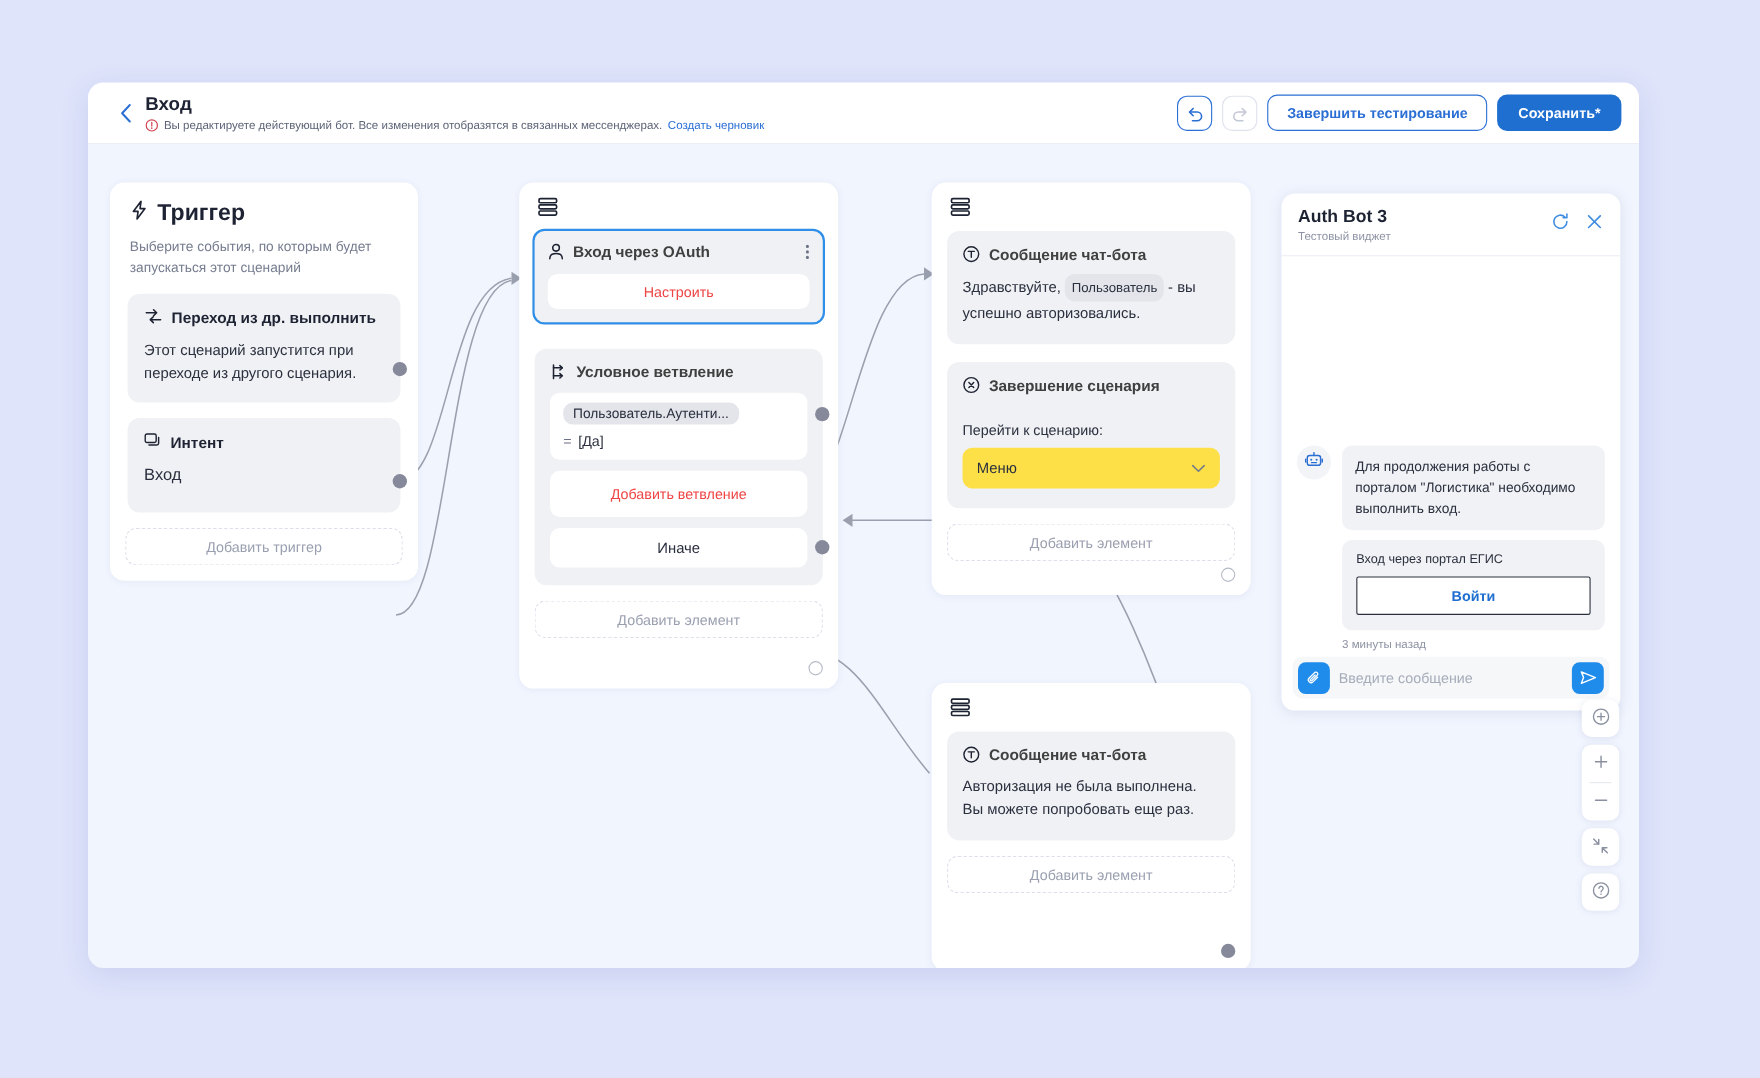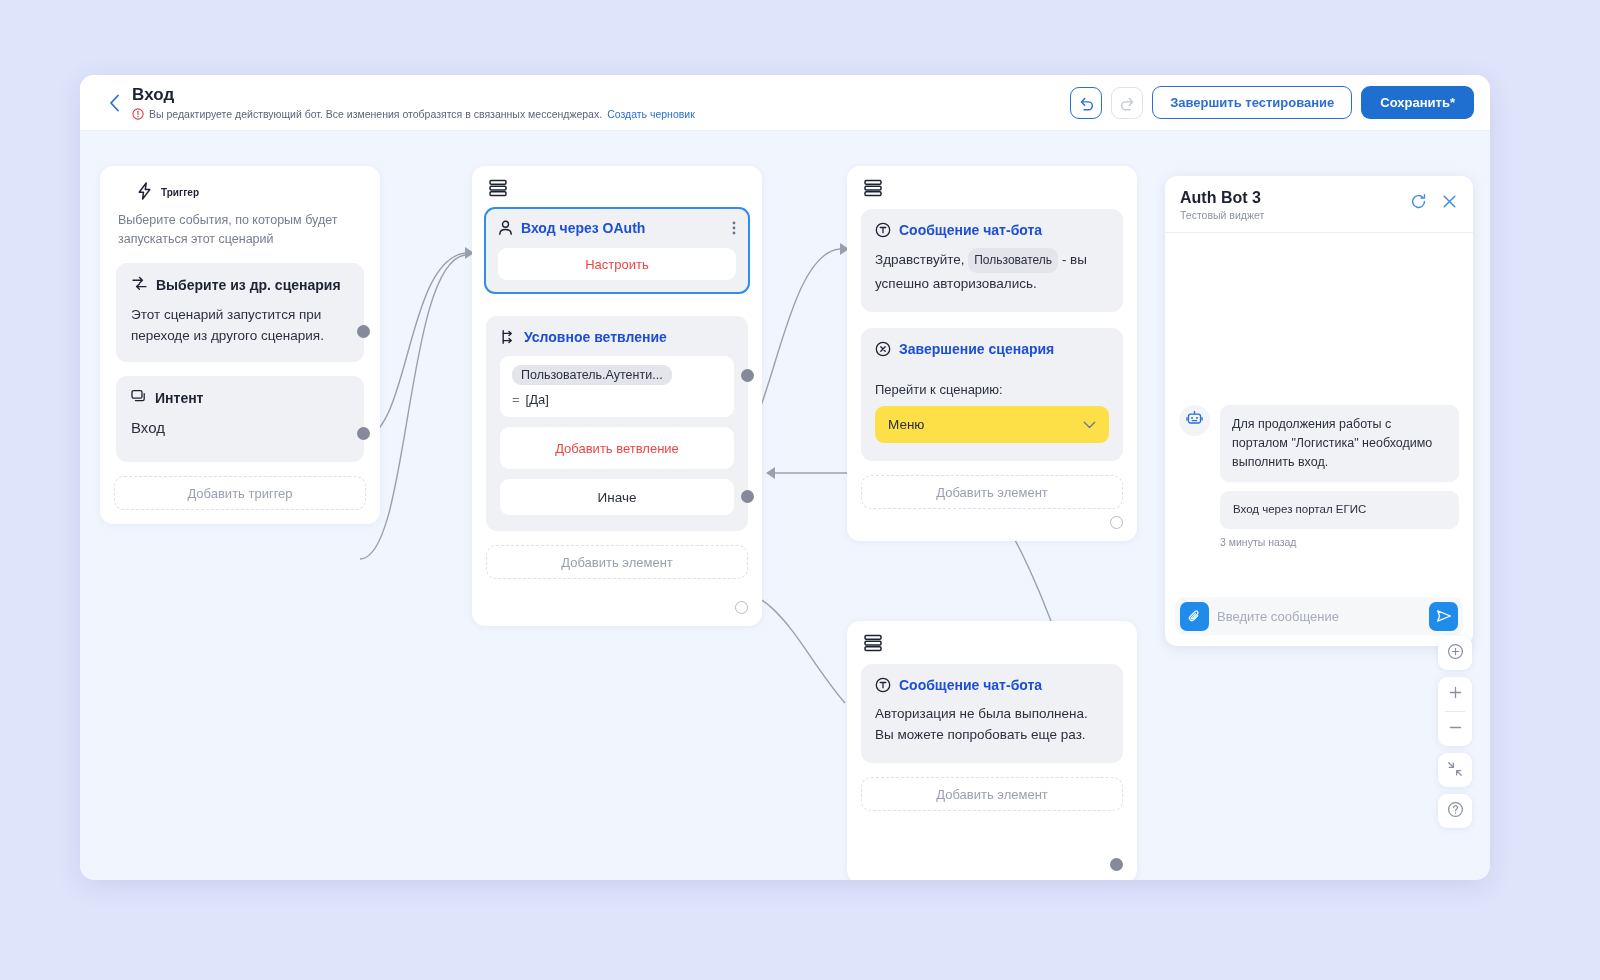--- a/index.html
+++ b/index.html
@@ -81,21 +81,21 @@
     background: #f0f1f4; border-radius: 11px;
     margin: 7px 14px 0 14px; padding: 12px 14px 14px;
     position: relative;
   }
   .card.selected {
     border: 2px solid #2f8fe8; margin: 5px 12px 0 12px;
     padding: 10px 12px 12px;
   }
   .card-title {
     display: flex; align-items: center; gap: 8px;
-    font-size: 14px; font-weight: 700; color: #1d4ed8;
+    font-size: 14px; font-weight: 700; color: #404040;
     line-height: 18px;
   }
   .card-title .ci { display: flex; flex: 0 0 auto; color: #1e2333; }
   .kebab { margin-left: auto; color: #6c7285; cursor: pointer; display: flex; }
   .card-body {
     margin-top: 9px; font-size: 13.5px; color: #2b303f; line-height: 21px;
   }
   .label-sm { margin-top: 24px; font-size: 13px; color: #2b303f; }
 
   .pill-btn {
@@ -148,21 +148,21 @@
   .select-box .chev { margin-left: auto; color: #737a8c; display: flex; }
 
   
   .trigger-panel {
     position: absolute; background: #fff; border-radius: 13px;
     box-shadow: 0 1px 7px rgba(70,90,150,.07);
     padding: 16px 0 0;
   }
   .tp-title {
     display: flex; align-items: center; gap: 8px;
-    padding: 0 18px; font-size: 10px; font-weight: 700; color: #1e2333; margin-left: 18px;
+    padding: 0 18px; font-size: 21px; font-weight: 700; color: #1e2333;
   }
   .tp-desc {
     padding: 0 18px; margin-top: 9px;
     font-size: 12.5px; color: #767d90; line-height: 19px;
   }
   .tp-card {
     margin: 14px 16px 0; background: #f0f1f4;
     border-radius: 11px; padding: 13px 15px 16px; position: relative;
   }
   .tp-card-title {
@@ -321,21 +321,21 @@
       <div class="tp-desc">Выберите события, по которым будет запускаться этот сценарий</div>
 
       <div class="tp-card">
         <div class="tp-card-title">
           <span>
             <svg width="17" height="15" viewBox="0 0 17 15" fill="none">
               <path d="M2 4.3h9.2M8.6 1.6l2.8 2.7-2.8 2.7" stroke="#1e2333" stroke-width="1.4" stroke-linecap="round" stroke-linejoin="round"></path>
               <path d="M15 10.6H5.8M8.4 13.3l-2.8-2.7 2.8-2.7" stroke="#1e2333" stroke-width="1.4" stroke-linecap="round" stroke-linejoin="round"></path>
             </svg>
           </span>
-          <span>Выберите из др. сценария</span>
+          <span>Переход из др. выполнить</span>
         </div>
         <div class="tp-card-body">Этот сценарий запустится при переходе из другого сценария.</div>
         <div class="dot" style="right:-6px; bottom:24px;"></div>
       </div>
 
       <div class="tp-card" style="padding-bottom:26px;">
         <div class="tp-card-title">
           <span>
             <svg width="16" height="15" viewBox="0 0 16 15" fill="none">
               <rect x="1" y="1.6" width="10" height="7.6" rx="1.6" stroke="#1e2333" stroke-width="1.3"></rect>
@@ -527,20 +527,21 @@
                 <circle cx="11.6" cy="8.4" r="1" fill="currentColor"></circle>
                 <path d="M6.6 11.2h4.8" stroke="currentColor" stroke-width="1.3" stroke-linecap="round"></path>
                 <path d="M1 8v2.6M17 8v2.6" stroke="currentColor" stroke-width="1.4" stroke-linecap="round"></path>
               </svg>
             </span>
           </div>
           <div class="msg-col">
             <div class="bubble">Для продолжения работы с порталом "Логистика" необходимо выполнить вход.</div>
             <div class="card-bubble">
               <div class="cb-title">Вход через портал ЕГИС</div>
+              <button class="cb-btn">Войти</button>
             </div>
             <div class="msg-time">3 минуты назад</div>
           </div>
         </div>
       </div>
 
       <div class="chat-input">
         <div class="clip-btn">
           <svg width="15" height="15" viewBox="0 0 16 16" fill="none">
             <path d="M11.5 7.2l-4.4 4.4a2.6 2.6 0 01-3.7-3.7l5-5a1.8 1.8 0 112.5 2.5l-4.9 5a.85.85 0 11-1.2-1.2l4.3-4.3" stroke="currentColor" stroke-width="1.3" stroke-linecap="round" stroke-linejoin="round"></path>

